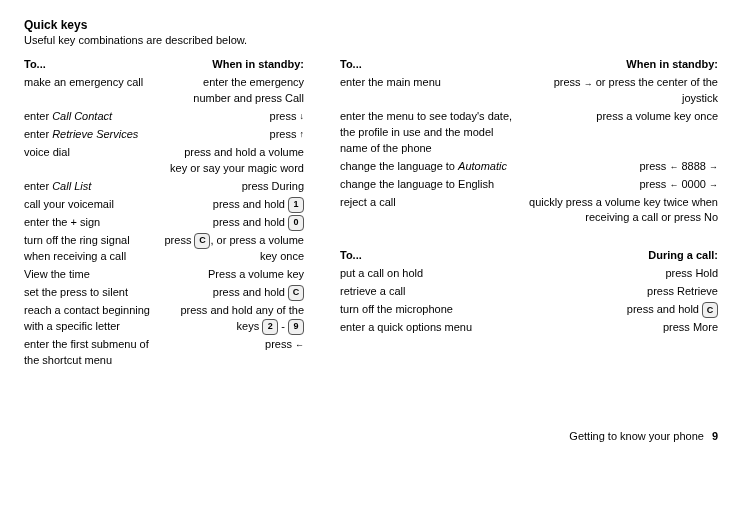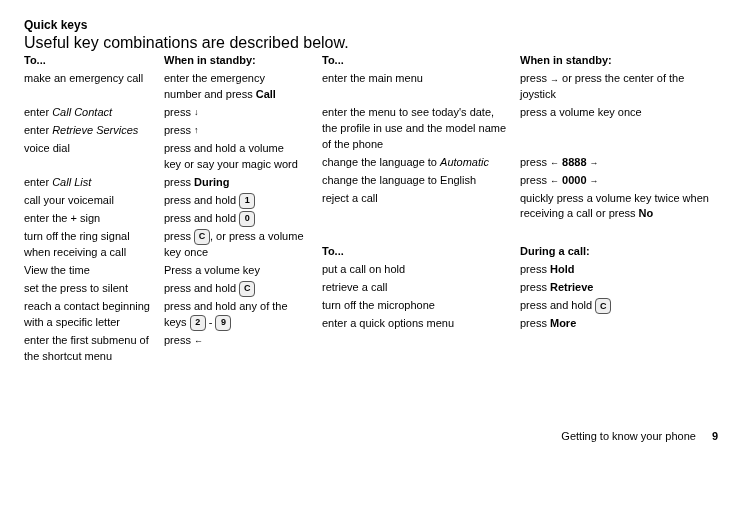--- a/index.html
+++ b/index.html
@@ -17,25 +17,26 @@
       height: 454px;
       padding: 18px 24px 10px 24px;
       position: relative;
     }
     .title {
       font-weight: bold;
       font-size: 12px;
       margin-bottom: 2px;
     }
     .subtitle {
-      font-size: 16px;
+      font-size: 11px;
+      margin-bottom: 10px;
     }
     .two-col {
       display: flex;
-      gap: 18px;
+      gap: 36px;
     }
     .col-left {
       flex: 0 0 280px;
     }
     .col-right {
       flex: 1;
     }
     table {
       border-collapse: collapse;
       width: 100%;
@@ -45,28 +46,29 @@
       padding: 1px 0;
       font-size: 11px;
       line-height: 1.45;
     }
     td.label-col {
       width: 50%;
       padding-right: 8px;
     }
     td.value-col {
       width: 50%;
+      text-align: right;
     }
     .section-header {
       font-weight: bold;
       font-size: 11px;
       margin-bottom: 3px;
     }
     .italic { font-style: italic; }
-    .bold { font-weight: bold; }
+    .bold { font-weight: normal; }
     .key-btn {
       display: inline-flex;
       align-items: center;
       justify-content: center;
       border: 1px solid #555;
       border-radius: 4px;
       min-width: 16px;
       height: 16px;
       padding: 0 2px;
       font-size: 9px;
@@ -80,21 +82,21 @@
       font-size: 9px;
       vertical-align: middle;
     }
     .page-footer {
       position: absolute;
       bottom: 12px;
       right: 24px;
       font-size: 11px;
       display: flex;
       align-items: center;
-      gap: 16px;
+      gap: 8px;
     }
     .page-footer span.page-text {
       font-size: 11px;
     }
     .page-footer span.page-num {
       font-size: 11px;
       font-weight: bold;
     }
   </style>
 </head>

